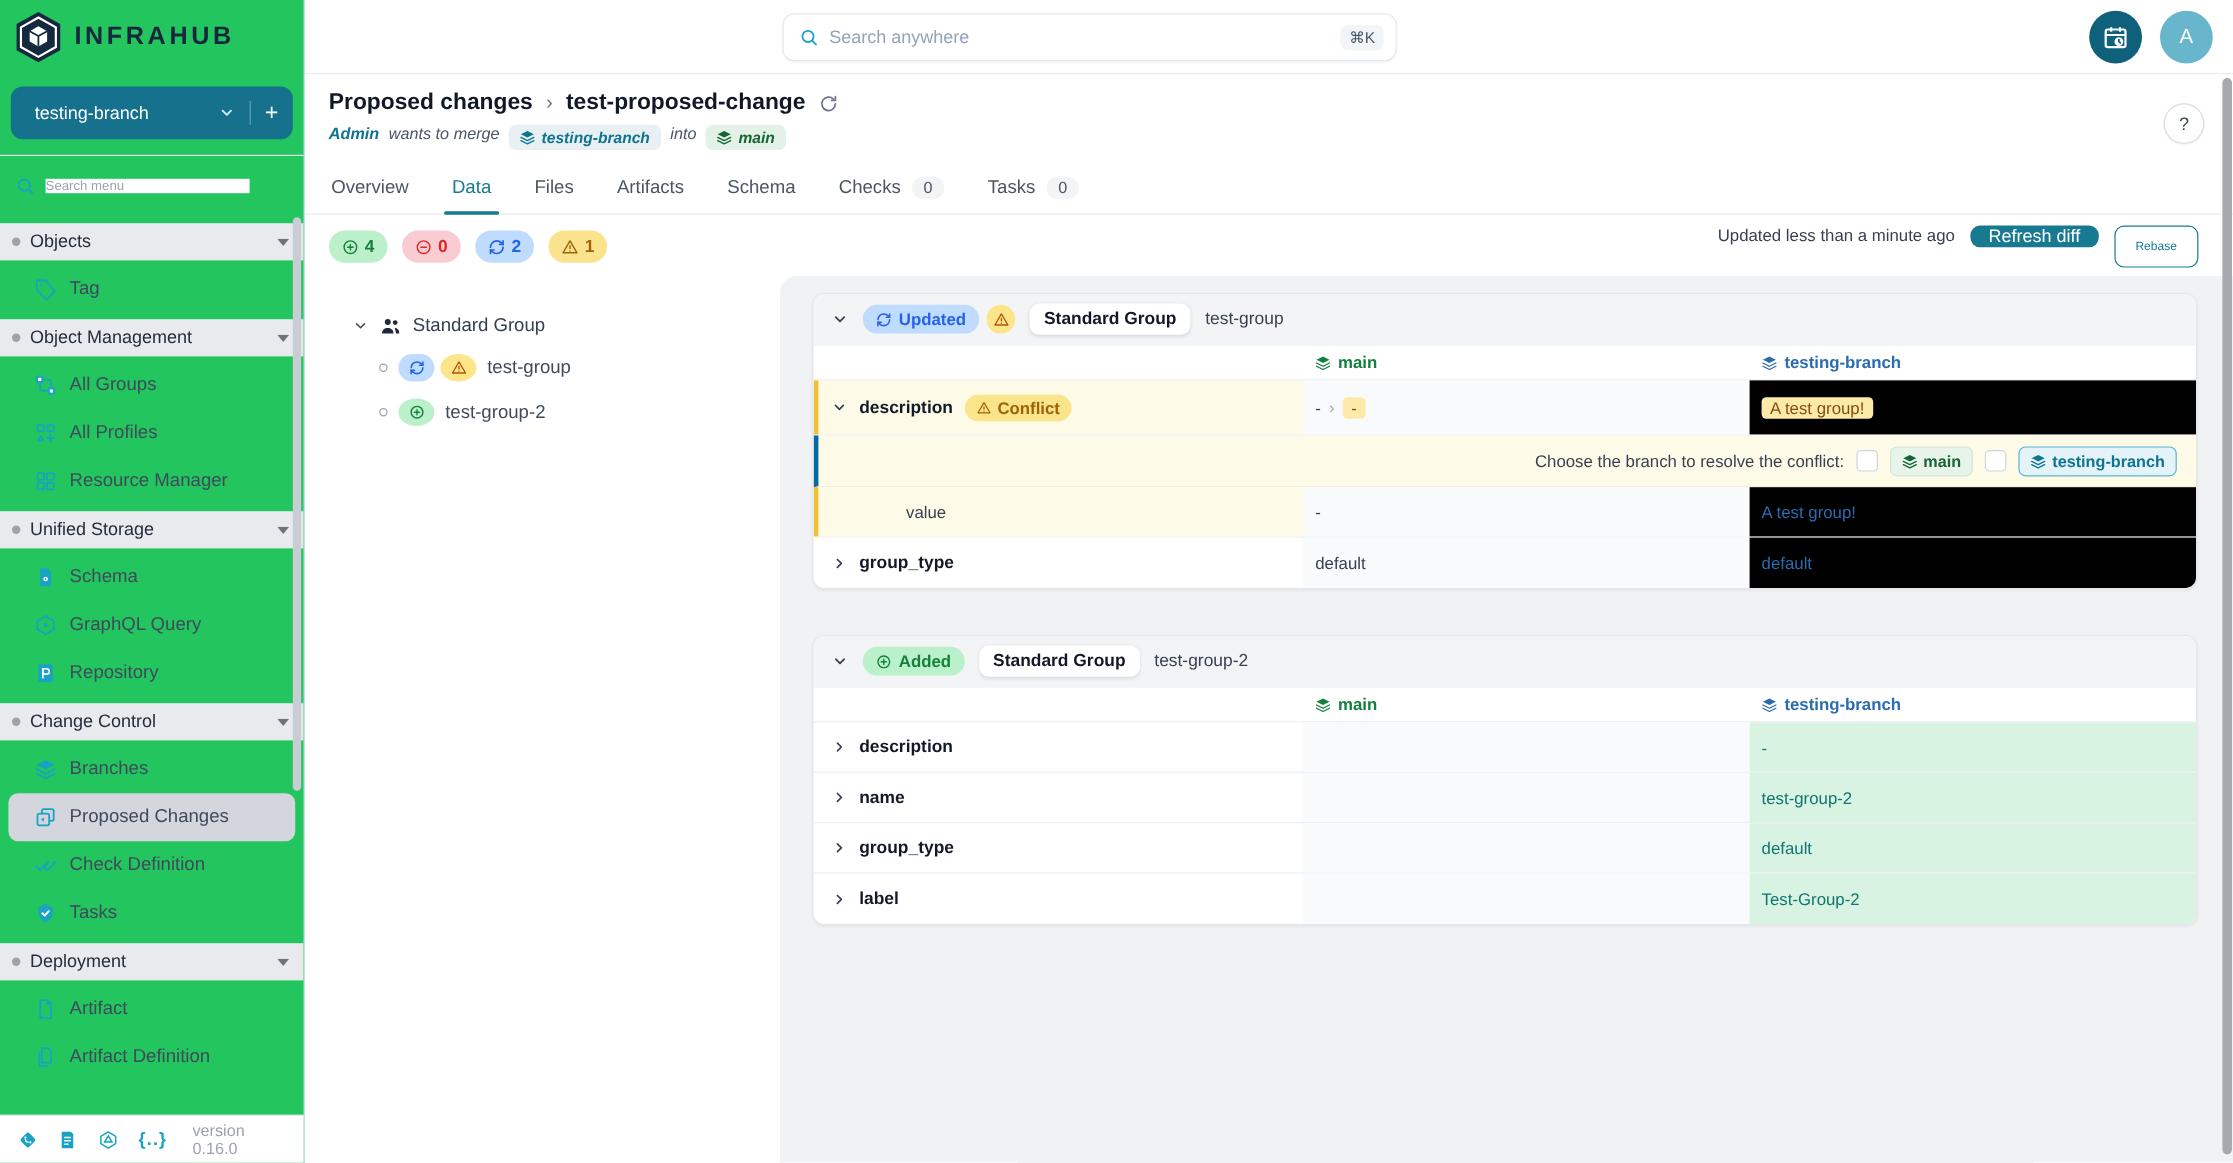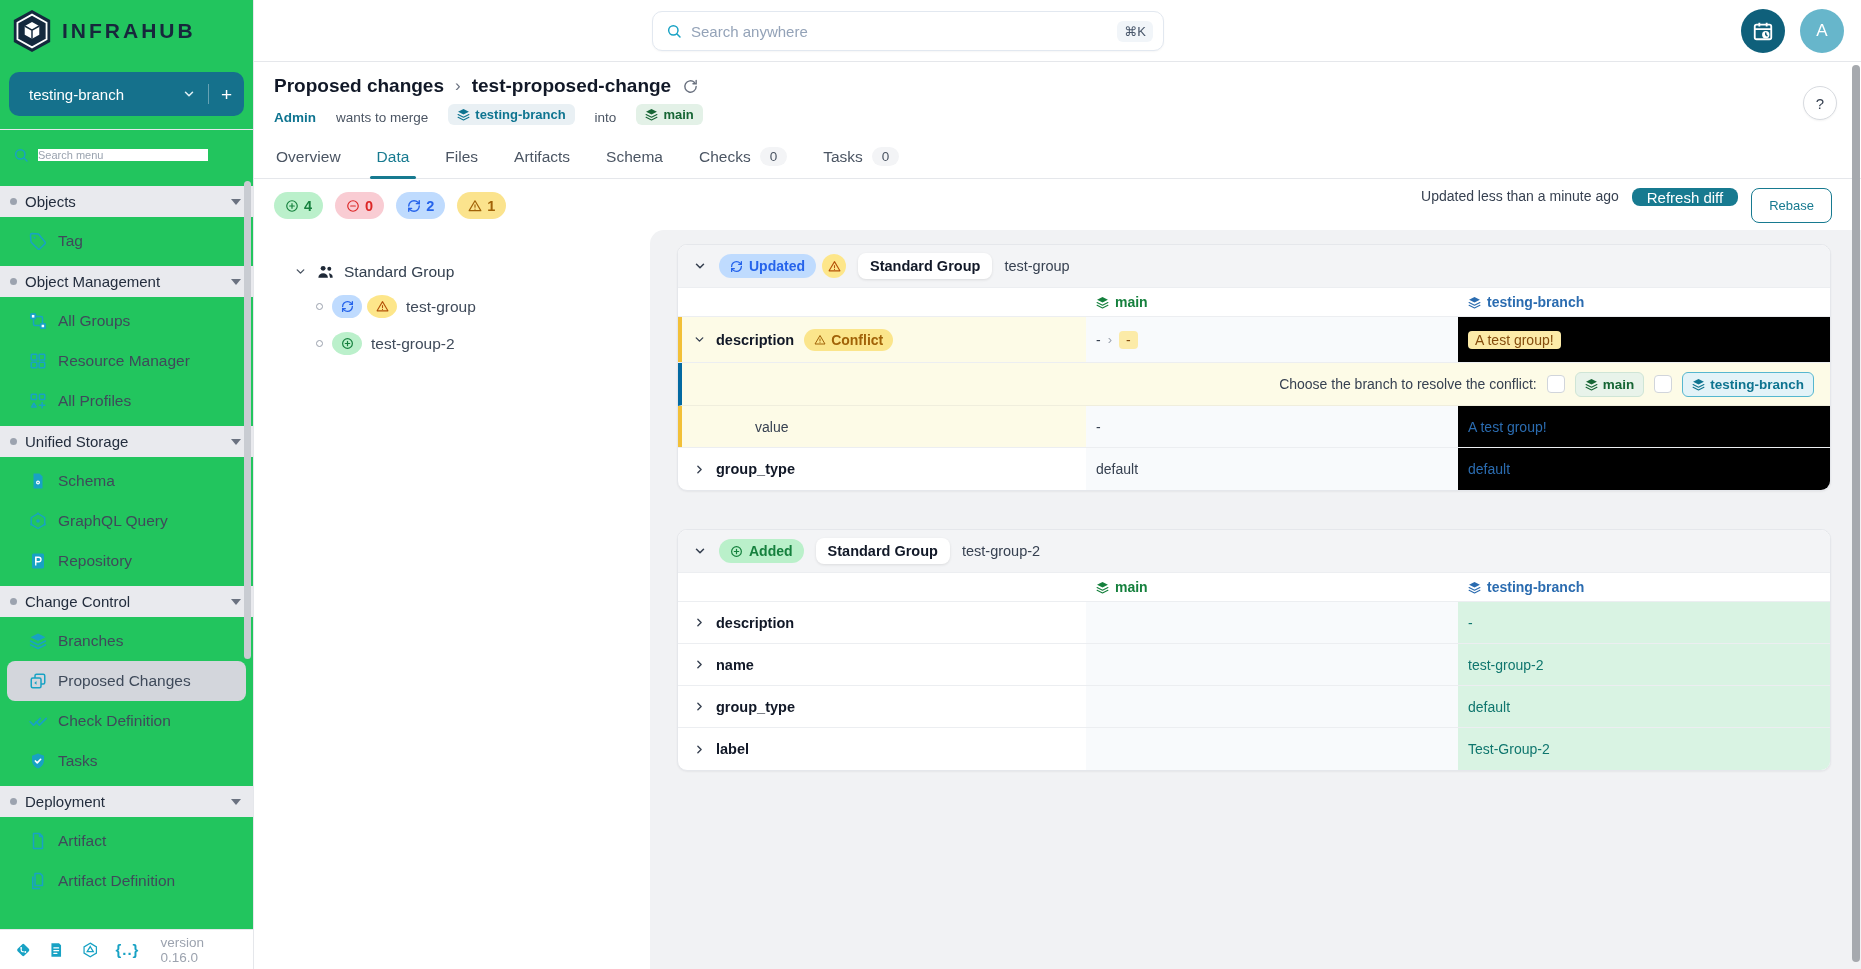--- a/index.html
+++ b/index.html
@@ -44,21 +44,21 @@
   .global-search input::placeholder { color:#94a3b8; }
   .kbd { background:#f1f5f9; border-radius:6px; padding:3px 7px; font-size:13px; color:#475569; }
   .calendar-btn { position:absolute; right:76px; top:9px; width:44px; height:44px; border-radius:50%; background:#0f607b; display:flex; align-items:center; justify-content:center; cursor:pointer; }
   .calendar-btn svg { width:22px; height:22px; }
   .avatar { position:absolute; right:17px; top:9px; width:44px; height:44px; border-radius:50%; background:#67b6cb; color:#fff; font-size:17px; display:flex; align-items:center; justify-content:center; cursor:pointer; }
 
   .page-head { position:relative; padding:13px 0 0 20px; background:#fff; }
   .breadcrumb { display:flex; align-items:center; gap:11px; font-size:19px; font-weight:700; color:#111827; }
   .breadcrumb .sep { color:#6b7280; font-weight:400; font-size:17px; }
   .breadcrumb .refresh { width:17px; height:17px; color:#6b7280; cursor:pointer; }
-  .merge-line { margin-top:7px; display:flex; align-items:flex-end; gap:20px; font-size:13.5px; color:#4b5563; }
+  .merge-line { margin-top:7px; display:flex; align-items:flex-start; gap:8px; font-size:13.5px; color:#4b5563;font-style:italic; }
   .merge-author { color:#0e7490; font-weight:700; }
   .branch-chip { display:flex; align-items:center; gap:5px; padding:3px 9px; border-radius:6px; font-size:13px; font-weight:700; }
   .branch-chip svg { width:13px; height:13px; }
   .chip-src { background:#e9f0f4; color:#0e7490; }
   .chip-tgt { background:#e3f1e7; color:#166534; }
   .help-btn { position:absolute; right:24px; top:24px; width:34px; height:34px; border-radius:50%; border:1px solid #d8dbe0; background:#fff; color:#374151; font-size:15px; display:flex; align-items:center; justify-content:center; box-shadow:0 1px 2px rgba(0,0,0,.05); cursor:pointer; }
 
   .tabs { display:flex; gap:36px; padding-left:22px; margin-top:10px; border-bottom:1px solid #e5e7eb; height:44px; background:#fff; }
   .tab { display:flex; align-items:center; gap:9px; font-size:15.5px; color:#4b5563; position:relative; cursor:pointer; }
   .tab.active { color:#177a90; }
@@ -68,21 +68,21 @@
   .toolbar { height:53px; display:flex; align-items:center; gap:12px; padding:0 29px 0 20px; background:#fff; }
   .count-pill { height:27px; border-radius:14px; display:flex; align-items:center; gap:5px; padding:0 11px; font-size:14.5px; font-weight:600; }
   .count-pill svg { width:14px; height:14px; }
   .pill-added { background:#bbf0cb; color:#15803d; }
   .pill-removed { background:#f9ccd3; color:#dc2626; }
   .pill-updated { background:#bfdbfe; color:#2563eb; }
   .pill-conflict { background:#fbe38d; color:#a16207; }
   .toolbar-right { margin-left:auto; display:flex; gap:13px; }
   .updated-text { font-size:14px; color:#374151; }
   .btn-primary { background:#177a90; color:#fff; border:none; border-radius:8px; height:18px; padding:0 15px; font-size:15px; font-family:inherit; cursor:pointer; }
-  .btn-outline { background:#fff; color:#177a90; border:1.5px solid #177a90; border-radius:8px; height:35px; padding:0 17px; font-size:13px; font-family:inherit; cursor:pointer; }
+  .btn-outline { background:#fff; color:#177a90; border:1.5px solid #177a90; border-radius:8px; height:35px; padding:0 17px; font-size:10px; font-family:inherit; cursor:pointer; }
 
   .content { position:absolute; left:0; right:0; top:230px; bottom:0; display:flex; background:#fff; }
   .tree-panel { width:396px; flex:none; padding:32px 0 0 40px; }
   .tree-root { display:flex; align-items:center; gap:9px; font-size:15.5px; color:#33404f; cursor:pointer; }
   .tree-root .chev { width:13px; height:13px; color:#4b5563; }
   .tree-root svg.users { width:19px; height:19px; color:#1f2937; }
   .tree-child { display:flex; align-items:center; gap:9px; margin:14px 0 0 22px; font-size:15.5px; color:#3f4a5a; cursor:pointer; }
   .tree-bullet { width:7px; height:7px; border:1.5px solid #9aa1ad; border-radius:50%; flex:none; }
   .mini-pill { height:23px; min-width:30px; border-radius:12px; display:flex; align-items:center; justify-content:center; }
   .mini-pill svg { width:13px; height:13px; }
@@ -205,36 +205,36 @@
       <svg viewBox="0 0 24 24" fill="none" stroke="currentColor" stroke-width="2">
           <rect x="6" y="6" width="12" height="12" rx="2"></rect>
           <rect x="2.5" y="2.5" width="6" height="6" rx="1" fill="#fff"></rect>
           <rect x="2.5" y="2.5" width="6" height="6" rx="1"></rect>
           <rect x="15.5" y="15.5" width="6" height="6" rx="1" fill="#fff"></rect>
           <rect x="15.5" y="15.5" width="6" height="6" rx="1"></rect>
         </svg>
       <span>All Groups</span>
     </div>
     <div class="menu-item">
+      <svg viewBox="0 0 24 24" fill="none" stroke="currentColor" stroke-width="2" stroke-linecap="round">
+          <rect x="3" y="3" width="7" height="7" rx="1"></rect>
+          <rect x="14" y="3" width="7" height="7" rx="1"></rect>
+          <path d="m3.5 20 3-5 3 5z" stroke-linejoin="round"></path>
+          <path d="M17.5 14v7M14 17.5h7"></path>
+        </svg>
+      <span>All Profiles</span>
+    </div>
+    <div class="menu-item">
       <svg viewBox="0 0 24 24" fill="none" stroke="currentColor" stroke-width="2">
           <rect x="3" y="3" width="7.5" height="7.5" rx="1"></rect>
           <rect x="13.5" y="3" width="7.5" height="7.5" rx="1"></rect>
           <rect x="3" y="13.5" width="7.5" height="7.5" rx="1"></rect>
           <rect x="13.5" y="13.5" width="7.5" height="7.5" rx="1"></rect>
         </svg>
       <span>Resource Manager</span>
-    </div>
-    <div class="menu-item">
-      <svg viewBox="0 0 24 24" fill="none" stroke="currentColor" stroke-width="2" stroke-linecap="round">
-          <rect x="3" y="3" width="7" height="7" rx="1"></rect>
-          <rect x="14" y="3" width="7" height="7" rx="1"></rect>
-          <path d="m3.5 20 3-5 3 5z" stroke-linejoin="round"></path>
-          <path d="M17.5 14v7M14 17.5h7"></path>
-        </svg>
-      <span>All Profiles</span>
     </div>
 
     <div class="menu-section-header">
       <span class="bullet"></span>
       <span class="lbl">Unified Storage</span>
       <span class="caret">
           <svg viewBox="0 0 10 6" fill="currentColor">
             <path d="M0 0h10L5 6z"></path>
           </svg>
         </span>

